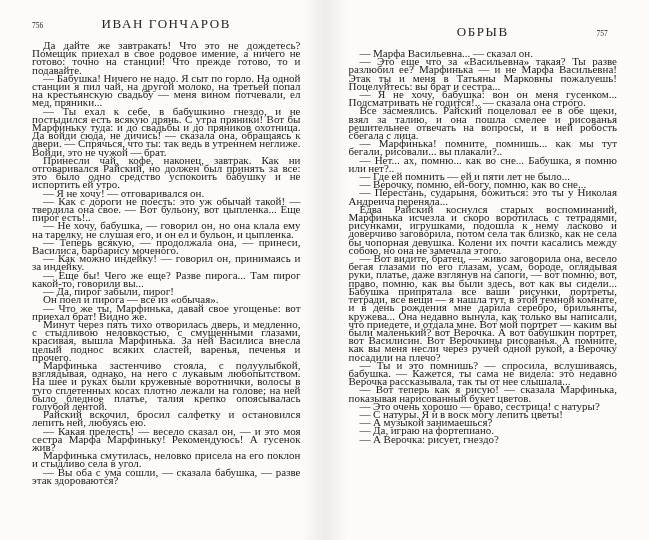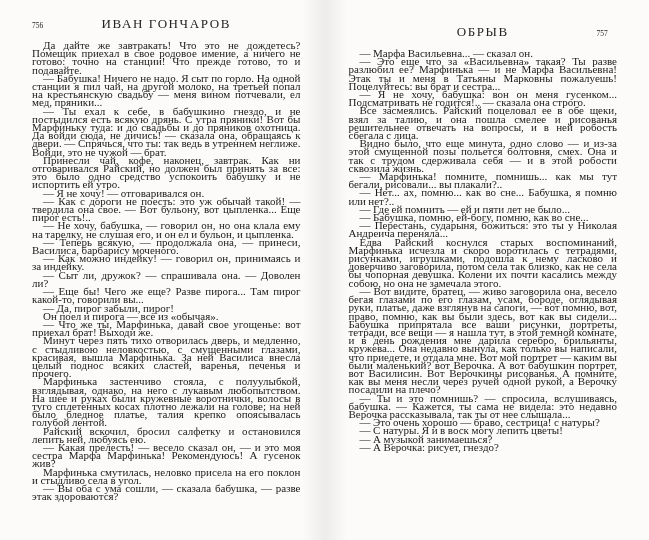--- a/index.html
+++ b/index.html
@@ -84,54 +84,54 @@
     <div class="text-block">
         <p>Да дайте же завтракать! Что это не дождетесь? Помещик приехал в свое родовое имение, а ничего не готово: точно на станции! Что прежде готово, то и подавайте.</p>
         <p>— Бабушка! Ничего не надо. Я сыт по горло. На одной станции я пил чай, на другой молоко, на третьей попал на крестьянскую свадьбу — меня вином потчевали, ел мед, пряники...</p>
         <p>— Ты ехал к себе, в бабушкино гнездо, и не постыдился есть всякую дрянь. С утра пряники! Вот бы Марфиньку туда: и до свадьбы и до пряников охотница. Да войди сюда, не дичись! — сказала она, обращаясь к двери. — Спрячься, что ты: так ведь в утреннем неглиже. Войди, это не чужой — брат.</p>
         <p>Принесли чай, кофе, наконец, завтрак. Как ни отговаривался Райский, но должен был принять за все: это было одно средство успокоить бабушку и не испортить ей утро.</p>
         <p>— Я не хочу! — отговаривался он.</p>
         <p>— Как с дороги не поесть: это уж обычай такой! — твердила она свое. — Вот бульону, вот цыпленка... Еще пирог есть!..</p>
         <p>— Не хочу, бабушка, — говорил он, но она клала ему на тарелку, не слушая его, и он ел и бульон, и цыпленка.</p>
         <p>— Теперь всякую, — продолжала она, — принеси, Василиса, барбарису моченого.</p>
         <p>— Как можно индейку! — говорил он, принимаясь и за индейку.</p>
-        <p>— Сыт ли, дружок? — спрашивала она. — Доволен ли?</p>
         <p>— Еще бы! Чего же еще? Разве пирога... Там пирог какой-то, говорили вы...</p>
         <p>— Да, пирог забыли, пирог!</p>
         <p>Он поел и пирога — всё из «обычая».</p>
-        <p>— Что же ты, Марфинька, давай свое угощенье: вот приехал брат! Выходи же.</p>
+        <p>— Что же ты, Марфинька, давай свое угощенье: вот приехал брат! Видно же.</p>
         <p>Минут через пять тихо отворилась дверь, и медленно, с стыдливою неловкостью, с смущенными глазами, красивая, вышла Марфинька. За ней Василиса внесла целый поднос всяких сластей, варенья, печенья и прочего.</p>
         <p>Марфинька застенчиво стояла, с полуулыбкой, взглядывая, однако, на него с лукавым любопытством. На шее и руках были кружевные воротнички, волосы в туго сплетенных косах плотно лежали на голове; на ней было бледное платье, талия крепко опоясывалась голубой лентой.</p>
         <p>Райский вскочил, бросил салфетку и остановился лепить ней, любуясь ею.</p>
-        <p>— Какая прелесть! — весело сказал он, — и это моя сестра Марфа Марфинька! Рекомендуюсь! А гусенок жив?</p>
+        <p>— Какая прелесть! — весело сказал он, — и это моя сестра Марфа Марфиньку! Рекомендуюсь! А гусенок жив?</p>
         <p>Марфинька смутилась, неловко присела на его поклон и стыдливо села в угол.</p>
         <p>— Вы оба с ума сошли, — сказала бабушка, — разве этак здороваются?</p>
       </div>
   </div>
 
   <div class="page right">
     <div class="page-header">
       <span class="header-spacer"></span>
       <span class="running-title">ОБРЫВ</span>
       <span class="page-number">757</span>
     </div>
     <div class="text-block">
         <p>— Марфа Васильевна... — сказал он.</p>
         <p>— Это еще что за «Васильевна» такая? Ты разве разлюбил ее? Марфинька — и не Марфа Васильевна! Этак ты и меня в Татьяны Марковны пожалуешь! Поцелуйтесь: вы брат и сестра...</p>
         <p>— Я не хочу, бабушка: вон он меня гусенком... Подсматривать не годится!.. — сказала она строго.</p>
         <p>Все засмеялись. Райский поцеловал ее в обе щеки, взял за талию, и она пошла смелее и рисованья решительнее отвечать на вопросы, и в ней робость сбегала с лица.</p>
-        <p>Видно было, что еще минута, одно слово — и из-за этой смущенной позы польется болтовня, смех. Она и так с трудом сдерживала себя — и в этой робости сквозила жизнь.</p>
         <p>— Марфинька! помните, помнишь... как мы тут бегали, рисовали... вы плакали?..</p>
         <p>— Нет... ах, помню... как во сне... Бабушка, я помню или нет?..</p>
         <p>— Где ей помнить — ей и пяти лет не было...</p>
-        <p>— Бабушка, помню, ей-богу, помню, как во сне...</p>
+        <p>— Верочку, помню, ей-богу, помню, как во сне...</p>
         <p>— Перестань, сударыня, божиться: это ты у Николая Андреича переняла...</p>
         <p>Едва Райский коснулся старых воспоминаний, Марфинька исчезла и скоро воротилась с тетрадями, рисунками, игрушками, подошла к нему ласково и доверчиво заговорила, потом села так близко, как не села бы чопорная девушка. Колени их почти касались между собою, но она не замечала этого.</p>
         <p>— Вот видите, братец, — живо заговорила она, весело бегая глазами по его глазам, усам, бороде, оглядывая руки, платье, даже взглянув на сапоги, — вот помню, вот, право, помню, как вы были здесь, вот как вы сидели... Бабушка припрятала все ваши рисунки, портреты, тетради, все вещи — я нашла тут, в этой темной комнате, и в день рождения мне дарила серебро, брильянты, кружева... Она недавно вынула, как только вы написали, что приедете, и отдала мне. Вот мой портрет — каким вы были маленький? вот Верочка. А вот бабушкин портрет, вот Василисин. Вот Верочкины рисованья. А помните, как вы меня несли через ручей одной рукой, а Верочку посадили на плечо?</p>
         <p>— Ты и это помнишь? — спросила, вслушиваясь, бабушка. — Кажется, ты сама не видела: это недавно Верочка рассказывала, так ты от нее слышала...</p>
+        <p>— Вот теперь как я рисую! — сказала Марфинька, показывая нарисованный букет цветов.</p>
         <p>— Это очень хорошо — браво, сестрица! с натуры?</p>
         <p>— С натуры. Я и в воск могу лепить цветы!</p>
         <p>— А музыкой занимаешься?</p>
+        <p>— Да, играю на фортепиано.</p>
         <p>— А Верочка: рисует, гнездо?</p>
       </div>
   </div>
 
 </div>
 
 </body></html>

